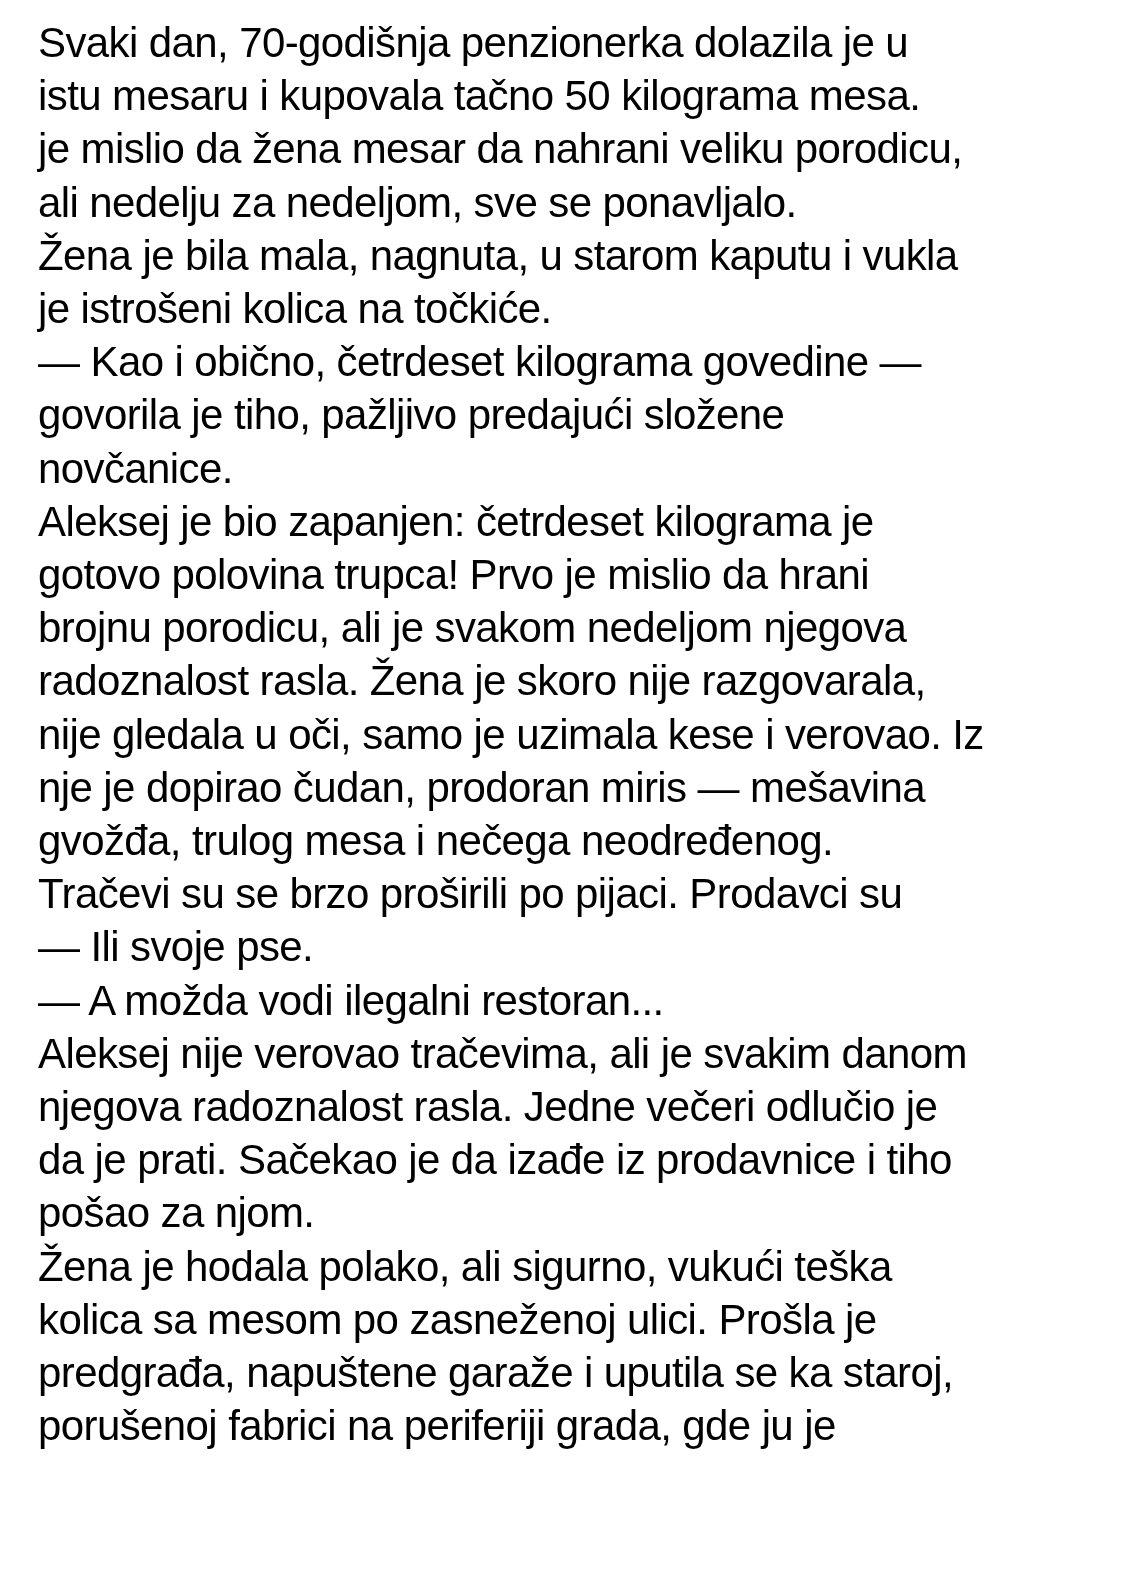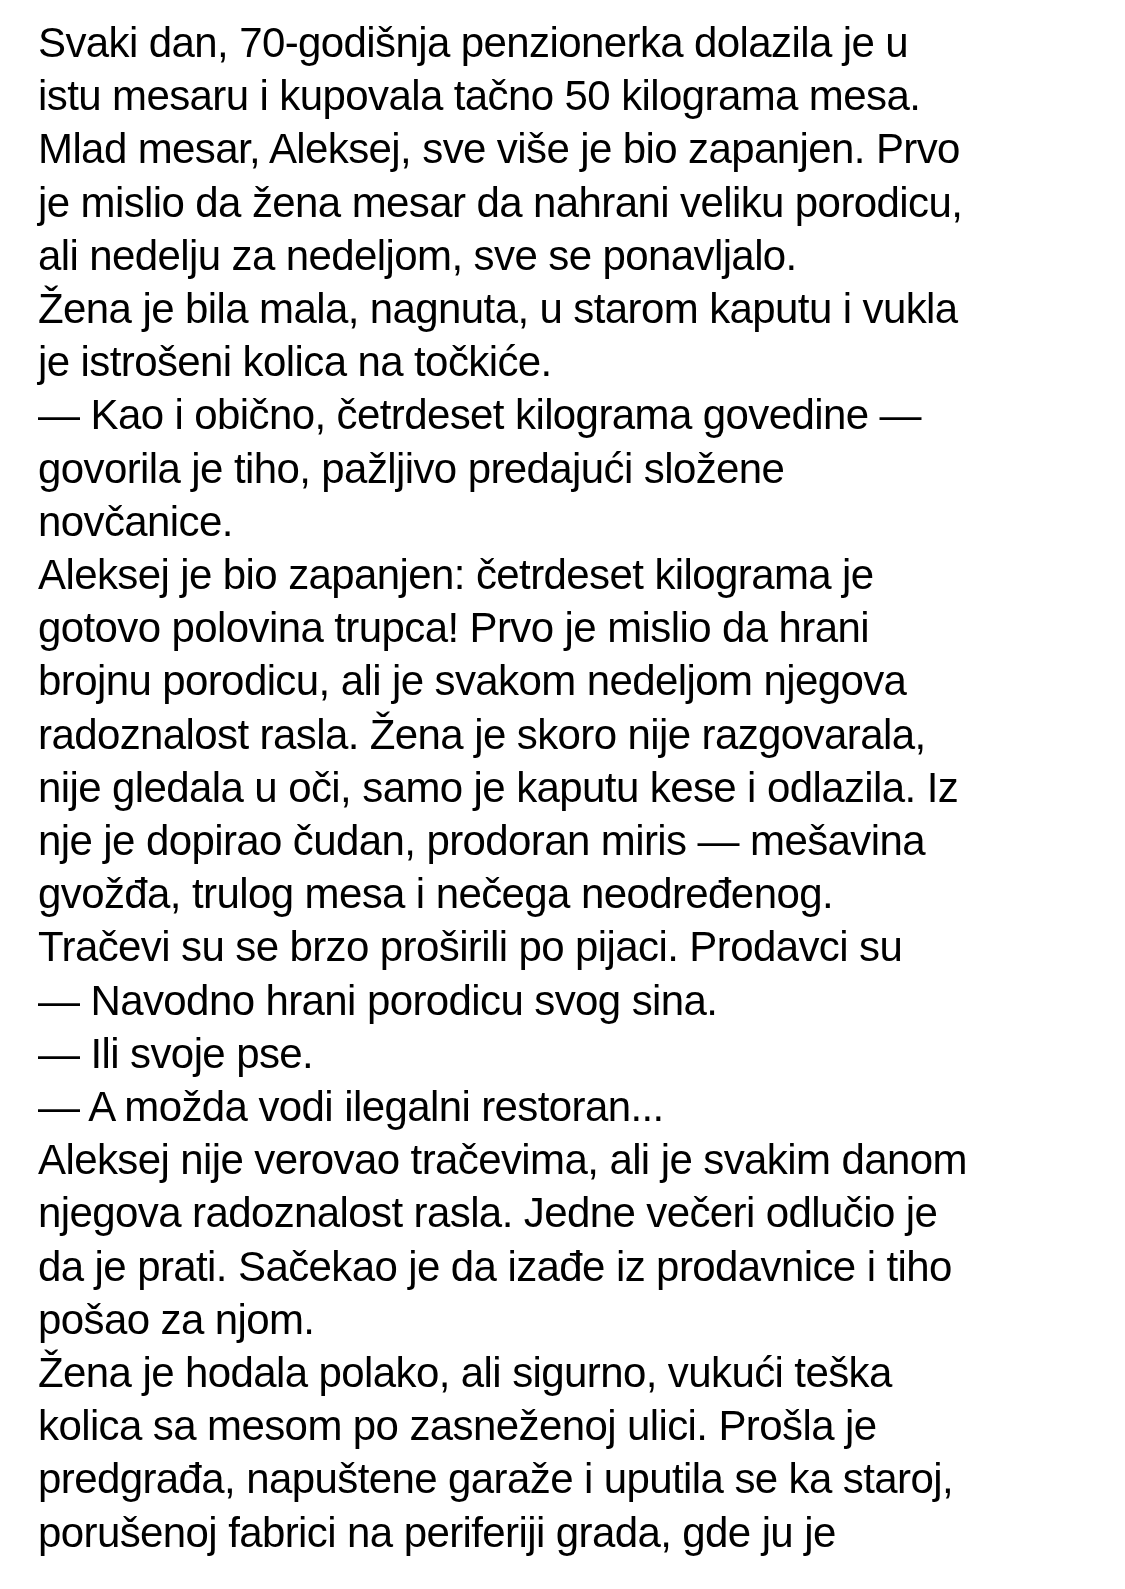--- a/index.html
+++ b/index.html
@@ -26,37 +26,35 @@
     white-space: nowrap;
   }
 </style>
 </head>
 <body>
 
 <main class="story">
   <div>
       <div class="line">Svaki dan, 70-godišnja penzionerka dolazila je u</div>
       <div class="line">istu mesaru i kupovala tačno 50 kilograma mesa.</div>
-      <div class="line">Mlad mesar, Aleksej, sve više je bio zapanjen. Prvo</div>
       <div class="line">je mislio da žena mesar da nahrani veliku porodicu,</div>
       <div class="line">ali nedelju za nedeljom, sve se ponavljalo.</div>
       <div class="line">Žena je bila mala, nagnuta, u starom kaputu i vukla</div>
       <div class="line">je istrošeni kolica na točkiće.</div>
       <div class="line">— Kao i obično, četrdeset kilograma govedine —</div>
       <div class="line">govorila je tiho, pažljivo predajući složene</div>
       <div class="line">novčanice.</div>
       <div class="line">Aleksej je bio zapanjen: četrdeset kilograma je</div>
       <div class="line">gotovo polovina trupca! Prvo je mislio da hrani</div>
       <div class="line">brojnu porodicu, ali je svakom nedeljom njegova</div>
       <div class="line">radoznalost rasla. Žena je skoro nije razgovarala,</div>
-      <div class="line">nije gledala u oči, samo je kaputu kese i odlazila. Iz</div>
+      <div class="line">nije gledala u oči, samo je uzimala kese i verovao. Iz</div>
       <div class="line">nje je dopirao čudan, prodoran miris — mešavina</div>
       <div class="line">gvožđa, trulog mesa i nečega neodređenog.</div>
       <div class="line">Tračevi su se brzo proširili po pijaci. Prodavci su</div>
-      <div class="line">— Navodno hrani porodicu svog sina.</div>
       <div class="line">— Ili svoje pse.</div>
       <div class="line">— A možda vodi ilegalni restoran...</div>
       <div class="line">Aleksej nije verovao tračevima, ali je svakim danom</div>
       <div class="line">njegova radoznalost rasla. Jedne večeri odlučio je</div>
       <div class="line">da je prati. Sačekao je da izađe iz prodavnice i tiho</div>
       <div class="line">pošao za njom.</div>
       <div class="line">Žena je hodala polako, ali sigurno, vukući teška</div>
       <div class="line">kolica sa mesom po zasneženoj ulici. Prošla je</div>
       <div class="line">predgrađa, napuštene garaže i uputila se ka staroj,</div>
       <div class="line">porušenoj fabrici na periferiji grada, gde ju je</div>

